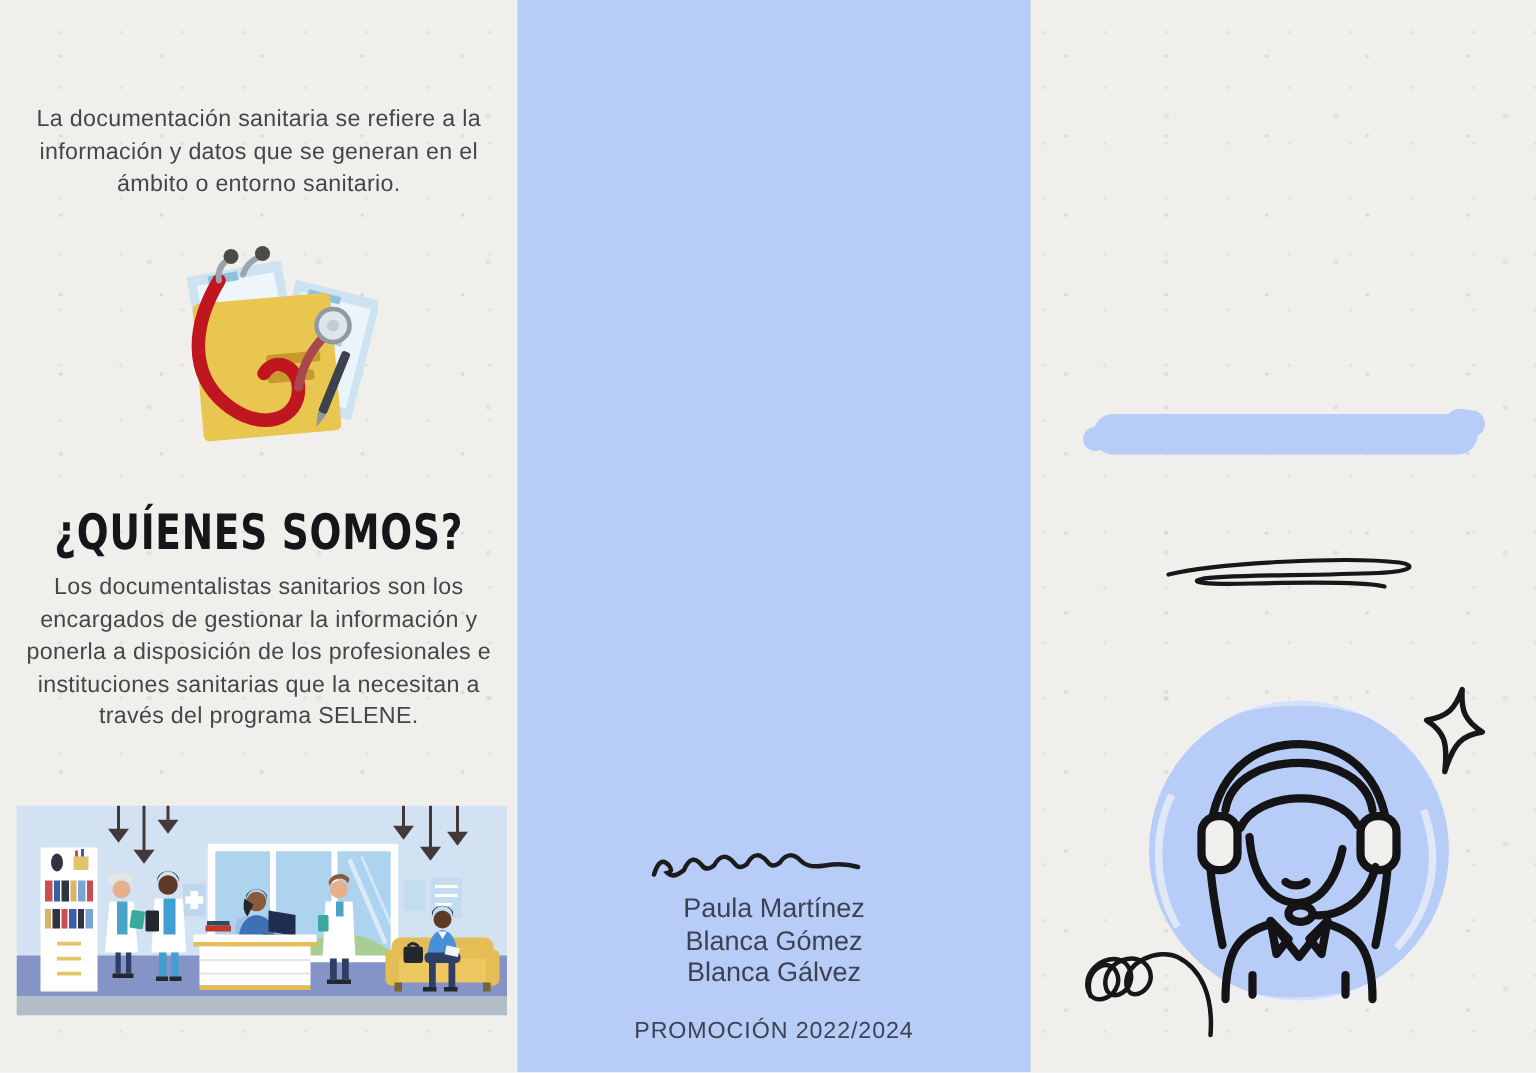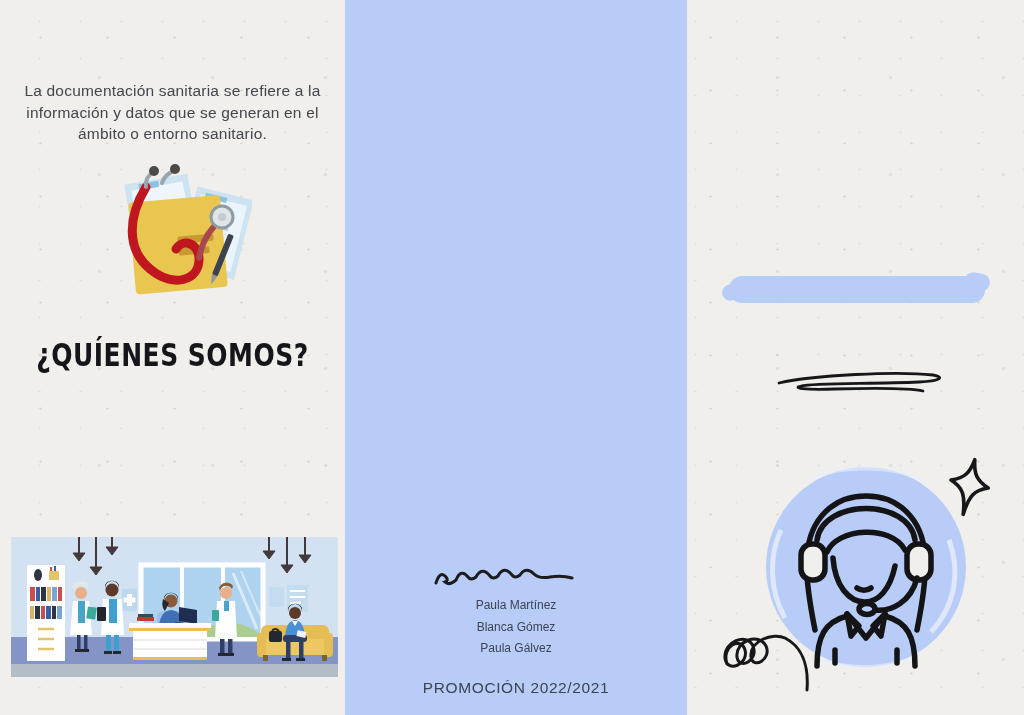--- a/index.html
+++ b/index.html
@@ -42,34 +42,34 @@
   }
   .highlight-brush::before{
     content:"";position:absolute;left:-7px;top:8px;width:22px;height:16px;
     background:#b7cdf8;border-radius:8px;transform:rotate(-12deg);
   }
   .highlight-brush::after{
     content:"";position:absolute;right:-5px;top:-3px;width:26px;height:18px;
     background:#b7cdf8;border-radius:9px;transform:rotate(8deg);
   }
   .names{position:absolute;top:595px;left:0;width:100%;text-align:center;
-    color:#3c4254;font-size:12px;line-height:21.5px;font-weight:500;}
+    color:#3c4254;font-size:18px;line-height:21.5px;font-weight:500;}
   .promo{position:absolute;top:679px;left:0;width:100%;text-align:center;
     color:#3c4254;font-size:15.5px;letter-spacing:.6px;font-weight:500;}
   .abs{position:absolute;}
   svg{display:block;}
 </style>
 </head>
 <body>
 
 <div class="page">
 
   <div class="panel panel-left">
 
-    <div class="body-copy" style="top:80px;left:16px;width:313px;">La documentación sanitaria se refiere a la información y datos que se generan en el ámbito o entorno sanitario.</div>
+    <div class="body-copy" style="top:69px;left:16px;width:313px;">La documentación sanitaria se refiere a la información y datos que se generan en el ámbito o entorno sanitario.</div>
 
     <div class="abs" style="left:100px;top:155px;width:152px;height:150px;">
       <svg width="152" height="150" viewBox="0 0 152 150">
         <g transform="rotate(-10 60 60)">
           <rect x="30" y="24" width="64" height="84" fill="#cde3f2"></rect>
           <rect x="36" y="31" width="52" height="70" fill="#eef6fb"></rect>
           <rect x="44" y="26" width="20" height="6" fill="#8fc0dd"></rect>
         </g>
         <g transform="rotate(14 110 80)">
           <rect x="86" y="36" width="58" height="82" fill="#cde3f2"></rect>
@@ -93,20 +93,21 @@
         <path d="M62,28 C64,22 68,18 74,16" fill="none" stroke="#9aa6ad" stroke-width="4" stroke-linecap="round"></path>
         <circle cx="54" cy="16" r="5" fill="#4c4a45"></circle>
         <circle cx="75" cy="14" r="5" fill="#4c4a45"></circle>
         <circle cx="122" cy="62" r="11" fill="#dfe5e8" stroke="#8f9aa1" stroke-width="3"></circle>
         <circle cx="122" cy="62" r="4" fill="#c3ccd1"></circle>
       </svg>
     </div>
 
     <div class="marker who-heading">¿QUÍENES SOMOS?</div>
 
+    <div class="body-copy" style="top:381px;left:8px;width:329px;">Los documentalistas sanitarios son los encargados de gestionar la información y ponerla a disposición de los profesionales e instituciones sanitarias que la necesitan a través del programa SELENE.</div>
 
     <div class="abs" style="left:11px;top:537px;width:327px;height:140px;">
       <svg width="327" height="140" viewBox="0 0 327 140">
         <rect width="327" height="140" fill="#d2e2f3"></rect>
         <rect y="100" width="327" height="27" fill="#8494c6"></rect>
         <rect y="127" width="327" height="13" fill="#b2bdc8"></rect>
 
         <rect x="130" y="28" width="122" height="74" fill="#aed3ef" stroke="#ffffff" stroke-width="5"></rect>
         <path d="M133,100 C150,78 172,84 190,94 C214,80 236,86 250,98 L250,100 Z" fill="#a9cd92"></path>
         <line x1="171" y1="30" x2="171" y2="100" stroke="#ffffff" stroke-width="4"></line>
@@ -232,23 +233,23 @@
 
   <div class="panel panel-center">
     <div class="abs" style="left:88px;top:564px;width:142px;height:26px;">
       <svg width="142" height="26" viewBox="0 0 142 26">
         <path d="M3,19 Q7,6 13,13 Q16,17 12,18 Q16,22 23,16 Q28,4 35,13 Q38,17 43,13 Q49,2 57,12 Q60,16 65,12 Q71,1 79,11 Q82,15 87,11 Q93,2 101,10 Q106,15 117,13 Q129,11 139,14" fill="none" stroke="#1c1c1e" stroke-width="3" stroke-linecap="round"></path>
       </svg>
     </div>
     <div class="names">
       <div>Paula Martínez</div>
       <div>Blanca Gómez</div>
-      <div>Paula Gálvez</div>
-    </div>
-    <div class="promo">PROMOCIÓN 2022/2021</div>
+      <div>Blanca Gálvez</div>
+    </div>
+    <div class="promo">PROMOCIÓN 2022/2024</div>
   </div>
 
   <div class="panel panel-right">
 
 
     <div class="highlight-brush"></div>
 
     <div class="abs" style="left:86px;top:369px;width:172px;height:32px;">
       <svg width="172" height="32" viewBox="0 0 172 32">
         <path d="M6,14 C40,6 125,2 160,6 C172,8 168,12 146,13 C96,15 40,14 28,17 C19,19 30,21 62,20 C104,19 138,19 150,22" fill="none" stroke="#17171a" stroke-width="2.8" stroke-linecap="round"></path>

